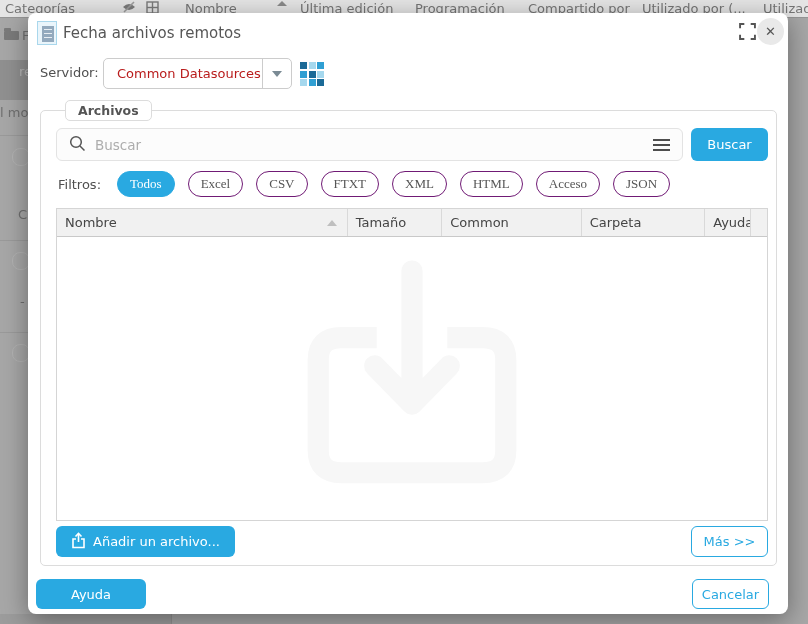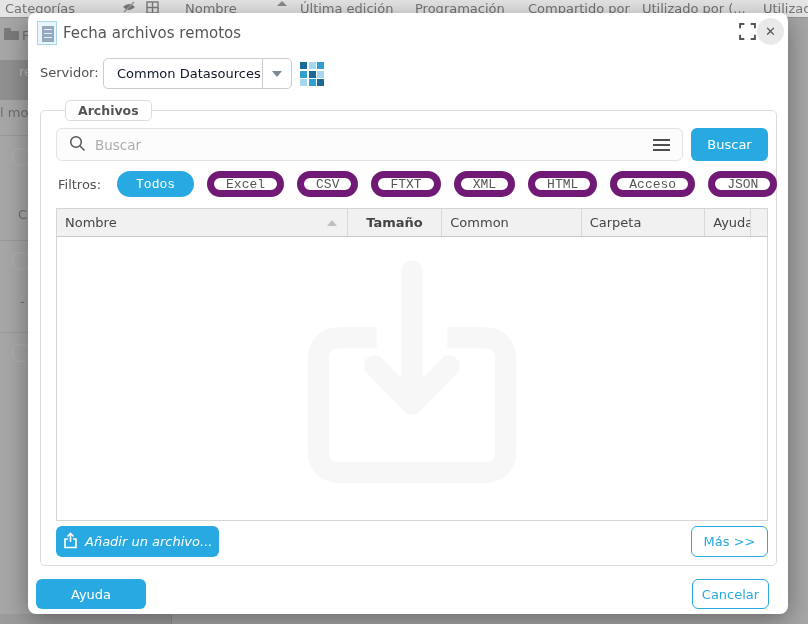--- a/index.html
+++ b/index.html
@@ -79,21 +79,21 @@
     color:#555; font-size:13px; cursor:pointer;
   }
 
   
   .server-label { position:absolute; left:12px; top:52px; color:#4f4f4f; }
   .server-select {
     position:absolute; left:75px; top:45px; width:189px; height:31px;
     border:1px solid #ccc; border-radius:5px; background:#fff;
     display:flex; align-items:center; cursor:pointer;
   }
-  .server-select .val { padding-left:13px; color:#0f172a; flex:1; white-space:nowrap; }
+  .server-select .val { padding-left:13px; color:#b91c1c; flex:1; white-space:nowrap; }
   .server-select .caret-box {
     width:29px; height:100%; border-left:1px solid #ccc;
     display:flex; align-items:center; justify-content:center;
   }
   .caret-down {
     width:0; height:0; border-left:5px solid transparent;
     border-right:5px solid transparent; border-top:6px solid #7a8a94;
   }
   .grid-icon {
     position:absolute; left:272px; top:49px; width:24px; height:24px;
@@ -138,53 +138,53 @@
   .search-btn { position:absolute; left:650px; top:17px; width:77px; height:33px; }
 
   
   .filter-row {
     position:absolute; left:17px; top:60px; height:26px;
     display:flex; align-items:center; gap:13px;
   }
   .filter-label { color:#4f4f4f; margin-right:3px; }
   .pill {
     height:26px; padding:0 12px; border-radius:14px;
-    border:7px solid #701a75; background:#fff; color:#555;
-    font-size:13px; font-family:Liberation Mono, monospace; cursor:pointer;
+    border:1px solid #701a75; background:#fff; color:#555;
+    font-size:13px; font-family:Liberation Serif, serif; cursor:pointer;
     display:flex; align-items:center;
   }
   .pill.selected { background:#29a9e1; border-color:#29a9e1; color:#fff; }
 
   
   .files-table {
     position:absolute; left:15px; top:97px; width:712px; height:313px;
     border:1px solid #d5d5d5; background:#fff;
   }
   .t-head {
     display:flex; height:28px; background:#f1f1f1;
     border-bottom:1px solid #c9c9c9; color:#454545;
   }
   .t-cell {
     padding:0 8px; display:flex; align-items:center;
     border-right:1px solid #d9d9d9; position:relative; cursor:pointer;
     white-space:nowrap; overflow:hidden;
   }
-  .t-cell.right { justify-content:center;font-weight:bold; }
+  .t-cell.right { justify-content:flex-start; }
   .sort-asc {
     position:absolute; right:10px; top:11px; width:0; height:0;
     border-left:5px solid transparent; border-right:5px solid transparent;
     border-bottom:6px solid #bfbfbf;
   }
   .t-body {
     height:284px; display:flex; align-items:flex-start; justify-content:center;
   }
   .empty-icon { margin-top:22px; }
 
   
-  .add-btn { position:absolute; left:15px; top:415px; height:31px; padding:0 7px; gap:7px;font-style:italic; }
+  .add-btn { position:absolute; left:15px; top:415px; height:31px; padding:0 15px; gap:7px; }
   .more-btn { position:absolute; left:650px; top:415px; width:77px; height:31px; }
 
   
   .help-btn   { position:absolute; left:8px;   top:566px; width:110px; height:30px; }
   .accept-btn { position:absolute; left:566px; top:566px; width:89px; height:30px;
                 background:#a6d7ef; cursor:default; }
   .cancel-btn { position:absolute; left:664px; top:566px; width:77px; height:30px; }
 </style>
 </head>
 <body>

